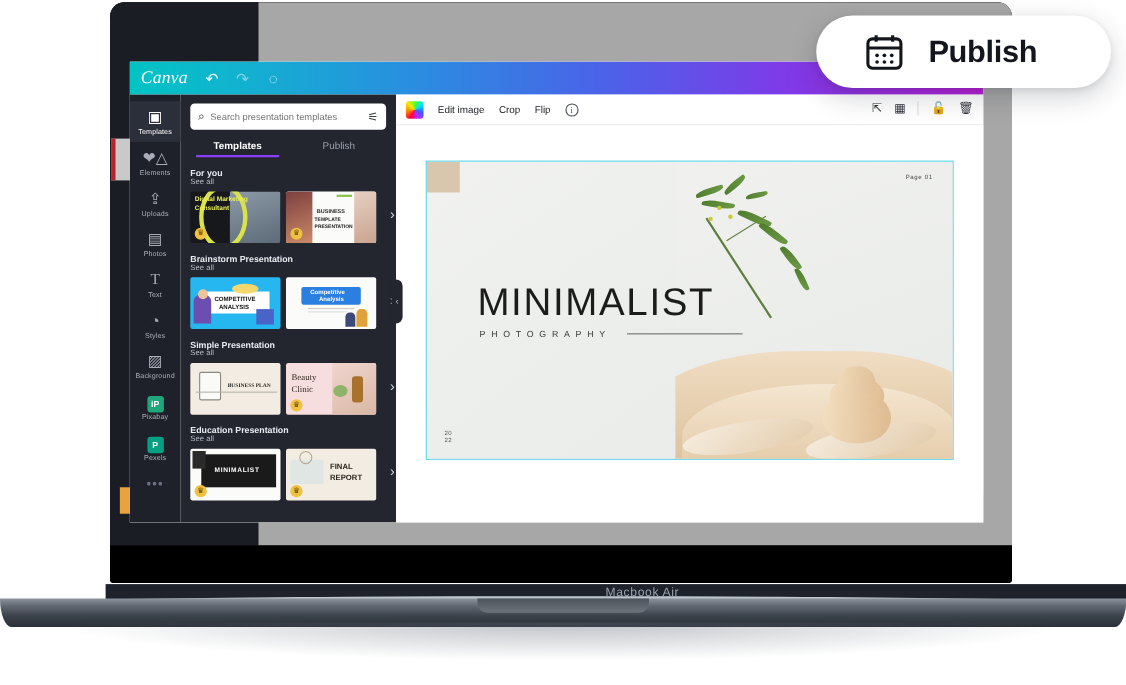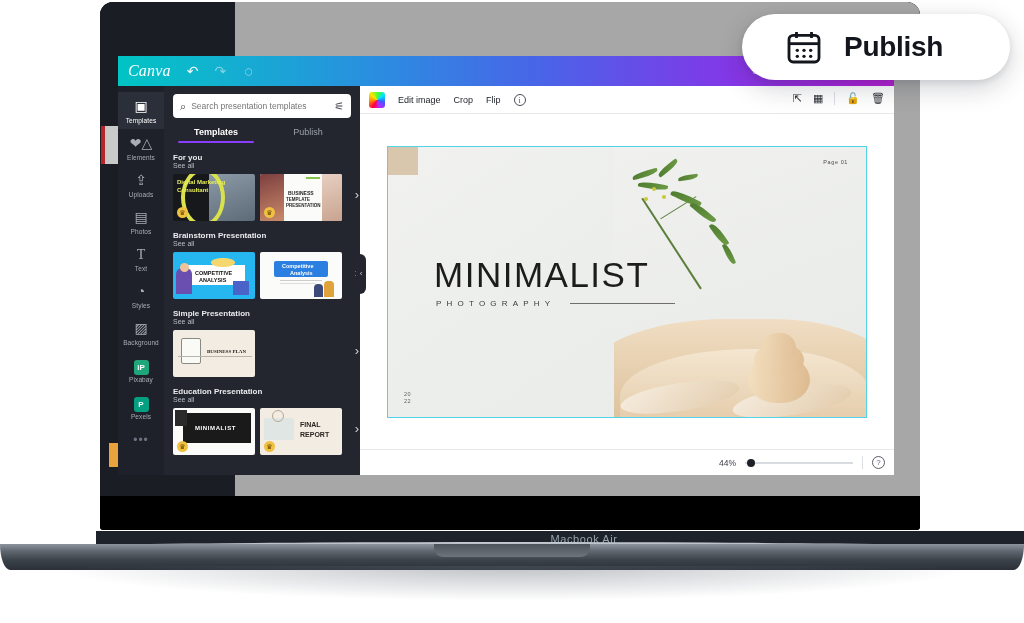--- a/index.html
+++ b/index.html
@@ -443,20 +443,28 @@
         <div class="sec">
           <div class="sec-head">
             <span class="sec-title">Simple Presentation</span>
             <span class="sec-all">See all</span>
           </div>
           <div class="thumbs">
             <div class="thumb t-cream">
               <div style="position:absolute;left:8px;top:8px;width:20px;height:26px;border:1px solid #8a8a84;border-radius:2px;background:#fafaf6;"></div>
               <div style="position:absolute;left:5px;top:26px;width:74px;height:1px;background:#b5b5ac;"></div>
               <span class="mini-txt" style="left:34px;top:19px;font-size:5px;color:#23231f;font-family:'Liberation Serif',serif;">BUSINESS PLAN</span>
+            </div>
+            <div class="thumb t-pink">
+              <div style="position:absolute;right:0;top:0;width:40px;height:47px;background:linear-gradient(150deg,#f0d5cd,#d9b7a6);"></div>
+              <div style="position:absolute;right:12px;top:12px;width:10px;height:24px;background:#a8722c;border-radius:3px;"></div>
+              <div style="position:absolute;right:26px;top:20px;width:13px;height:11px;border-radius:50%;background:#8fb36a;"></div>
+              <span class="mini-txt" style="left:5px;top:8px;font-size:8px;color:#3a2a22;font-family:'Liberation Serif',serif;font-weight:normal;">Beauty</span>
+              <span class="mini-txt" style="left:5px;top:19px;font-size:8px;color:#3a2a22;font-family:'Liberation Serif',serif;font-weight:normal;">Clinic</span>
+              <span class="crown">♛</span>
             </div>
           </div>
           <span class="sec-arrow">›</span>
         </div>
 
         <div class="sec">
           <div class="sec-head">
             <span class="sec-title">Education Presentation</span>
             <span class="sec-all">See all</span>
           </div>
@@ -533,28 +541,20 @@
             <div class="slide-title">MINIMALIST</div>
             <div class="slide-sub">PHOTOGRAPHY</div>
             <div class="slide-rule"></div>
             <div class="slide-date">
               <div>20</div>
               <div>22</div>
             </div>
           </div>
         </div>
 
-        <div class="zoombar">
-          <span class="zoom-pct">44%</span>
-          <div class="zoom-track">
-            <div class="zoom-knob"></div>
-          </div>
-          <span class="zoom-sep"></span>
-          <span class="zoom-help">?</span>
-        </div>
       </div>
     </div>
 
     <div class="collapse">‹</div>
   </div>
 
   <div class="laptop-chinbar"></div>
   <div class="laptop-label">Macbook Air</div>
   <div class="laptop-base-top"></div>
   <div class="laptop-base"></div>

